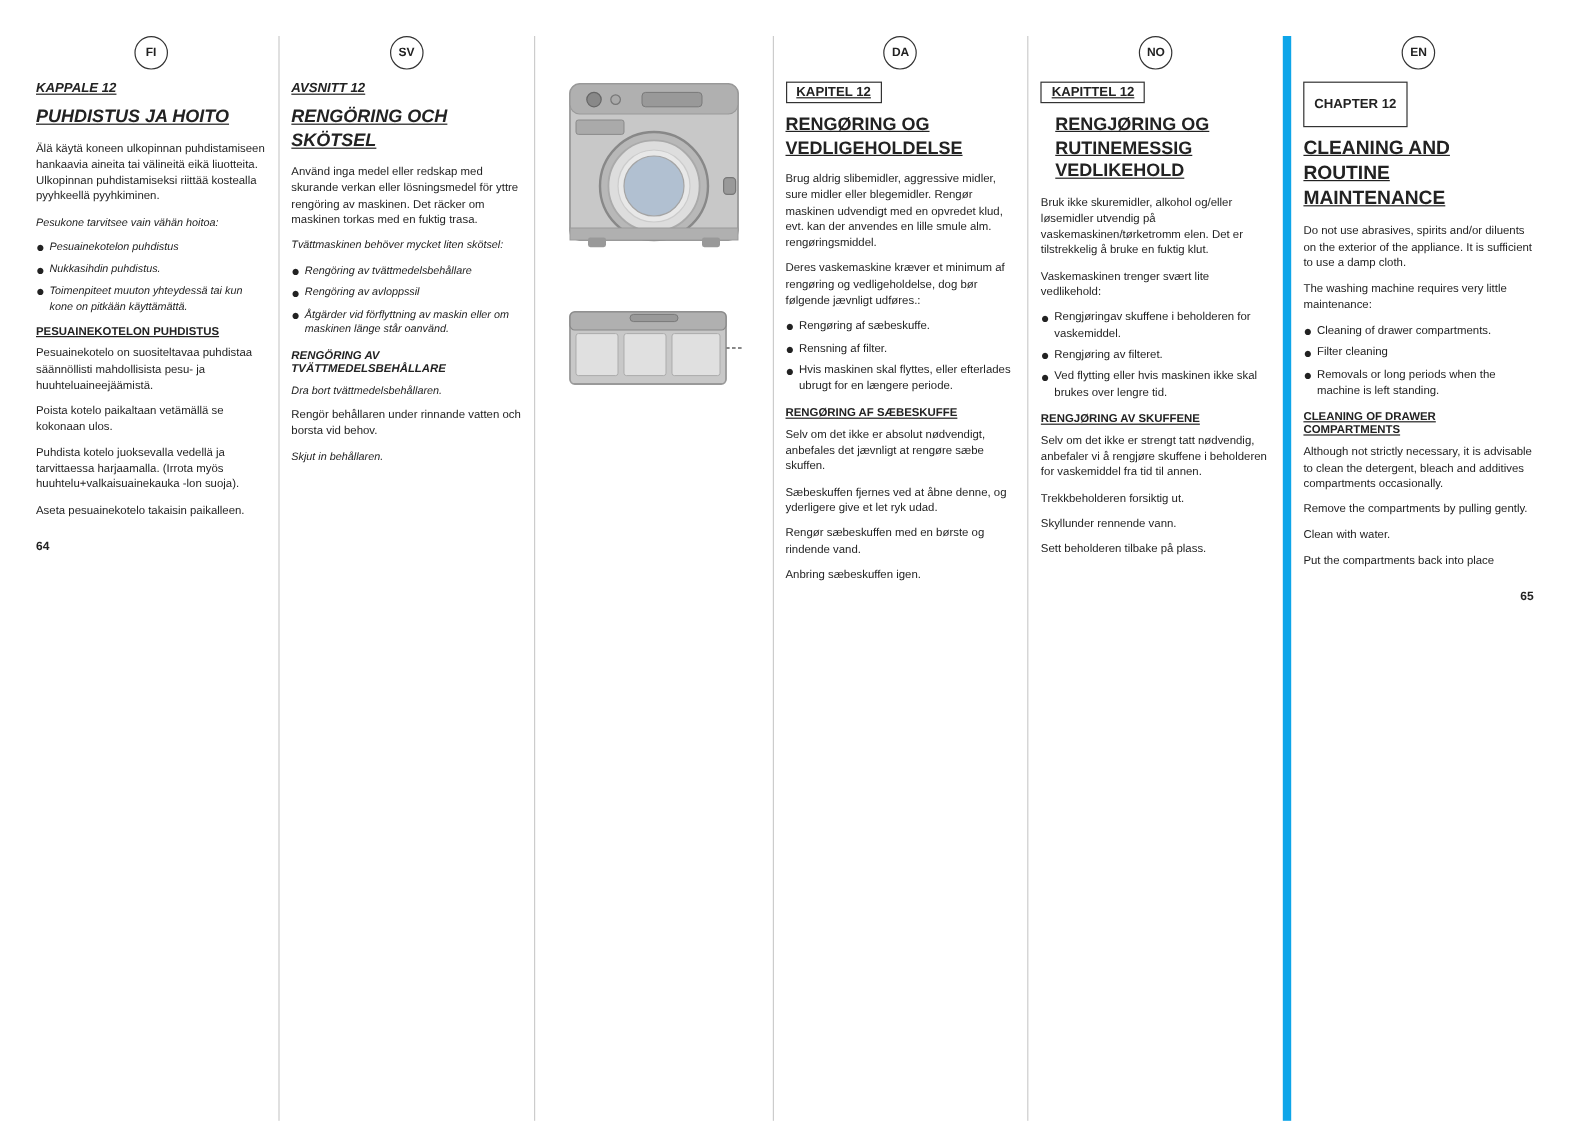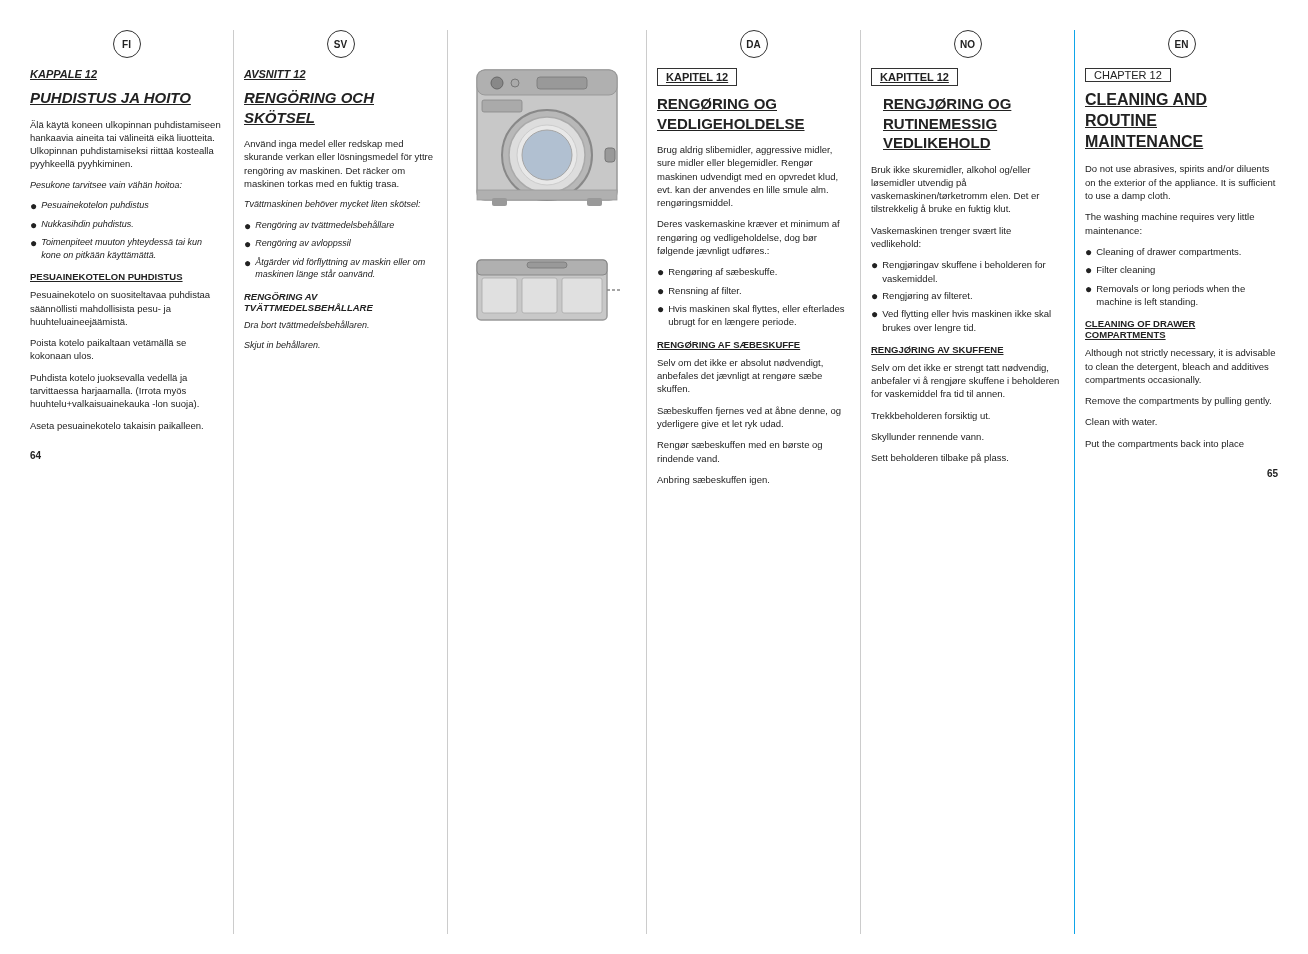--- a/index.html
+++ b/index.html
@@ -98,21 +98,21 @@
     .drawer-img {
       width: 160px;
       height: 100px;
       margin: 10px 0;
     }
     .col-fi { flex: 1; padding: 0 10px 0 10px; }
     .col-sv { flex: 1; padding: 0 10px; }
     .col-center { flex: 0 0 200px; display:flex; flex-direction:column; align-items:center; border-left:1px solid #ccc; border-right:1px solid #ccc; padding: 0 8px; }
     .col-da { flex: 1; padding: 0 10px; }
     .col-no { flex: 1; padding: 0 10px; border-left:1px solid #ccc; }
-    .col-en { flex: 1; padding: 0 10px; border-left:1px solid #0ea5e9; }
+    .col-en { flex: 1; padding: 0 10px; border-left:7px solid #0ea5e9; }
 
     .main-layout {
       display: flex;
       width: 100%;
       gap: 0;
     }
     .small-italic {
       font-style: italic;
       font-size: 9px;
     }
@@ -166,20 +166,21 @@
       <div class="bullet-item">
         <span class="bullet-dot">●</span>
         <span class="small-italic">Rengöring av avloppssil</span>
       </div>
       <div class="bullet-item">
         <span class="bullet-dot">●</span>
         <span class="small-italic">Åtgärder vid förflyttning av maskin eller om maskinen länge står oanvänd.</span>
       </div>
       <div class="section-header-italic">RENGÖRING AV TVÄTTMEDELSBEHÅLLARE</div>
       <p class="body-text small-italic">Dra bort tvättmedelsbehållaren.</p>
+      <p class="body-text">Rengör behållaren under rinnande vatten och borsta vid behov.</p>
       <p class="body-text small-italic">Skjut in behållaren.</p>
     </div>
 
     <div class="col-center">
 
       <svg class="washing-machine-img" viewBox="0 0 180 180" xmlns="http://www.w3.org/2000/svg">
 
         <rect x="20" y="30" width="140" height="130" rx="8" ry="8" fill="#c8c8c8" stroke="#999" stroke-width="1.5"></rect>
 
         <rect x="20" y="30" width="140" height="25" rx="8" ry="8" fill="#b0b0b0" stroke="#999" stroke-width="1"></rect>
@@ -271,21 +272,21 @@
       <p class="body-text">Selv om det ikke er strengt tatt nødvendig, anbefaler vi å rengjøre skuffene i beholderen for vaskemiddel fra tid til annen.</p>
       <p class="body-text">Trekkbeholderen forsiktig ut.</p>
       <p class="body-text">Skyllunder rennende vann.</p>
       <p class="body-text">Sett beholderen tilbake på plass.</p>
     </div>
 
     <div class="col-en">
       <div style="display:flex; justify-content:center; margin-bottom:5px;">
         <span class="lang-badge">EN</span>
       </div>
-      <span style="font-weight:normal; font-size:11px; border:1px solid #333; padding:0 8px; display:inline-block; margin-bottom:8px;">CHAPTER 12</span>
+      <span style="font-weight:bold; font-size:11px; border:1px solid #333; padding:12px 8px; display:inline-block; margin-bottom:8px;">CHAPTER 12</span>
       <div class="chapter-title-en">CLEANING AND ROUTINE MAINTENANCE</div>
       <p class="body-text">Do not use abrasives, spirits and/or diluents on the exterior of the appliance. It is sufficient to use a damp cloth.</p>
       <p class="body-text">The washing machine requires very little maintenance:</p>
       <div class="bullet-item">
         <span class="bullet-dot">●</span>
         <span>Cleaning of drawer compartments.</span>
       </div>
       <div class="bullet-item">
         <span class="bullet-dot">●</span>
         <span>Filter cleaning</span>

